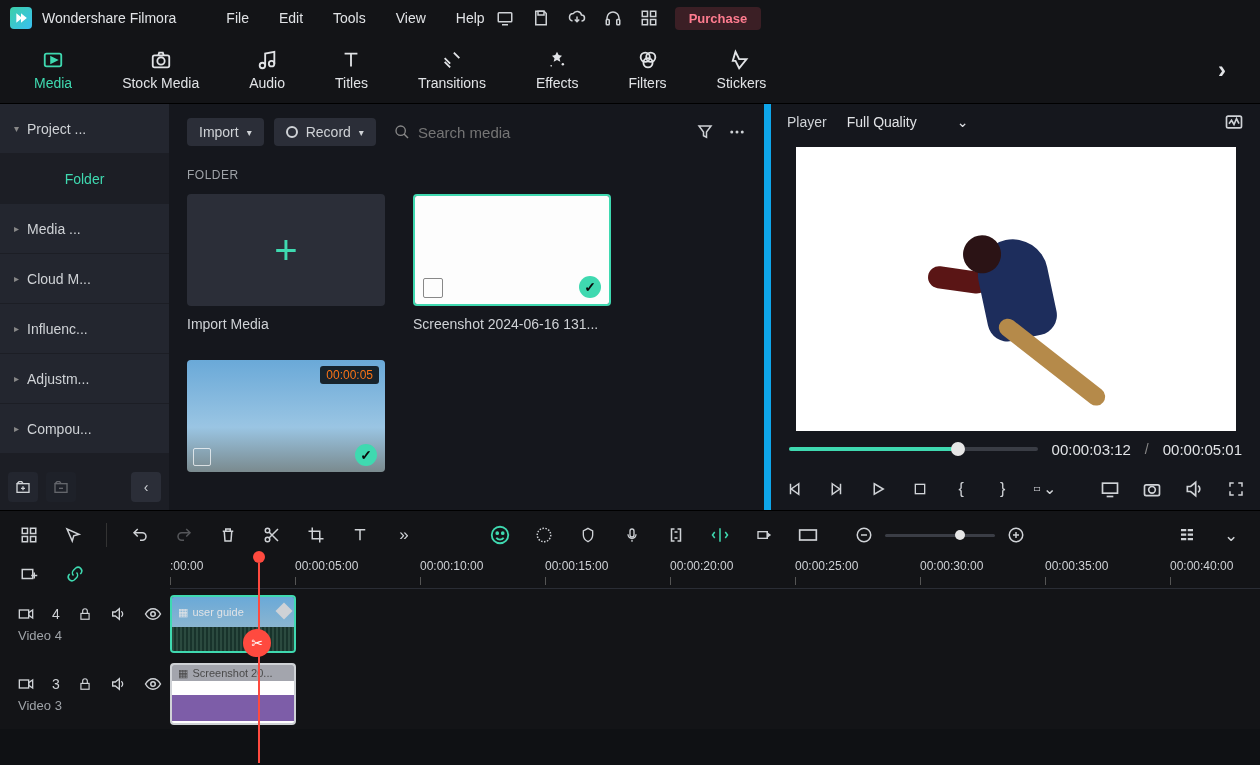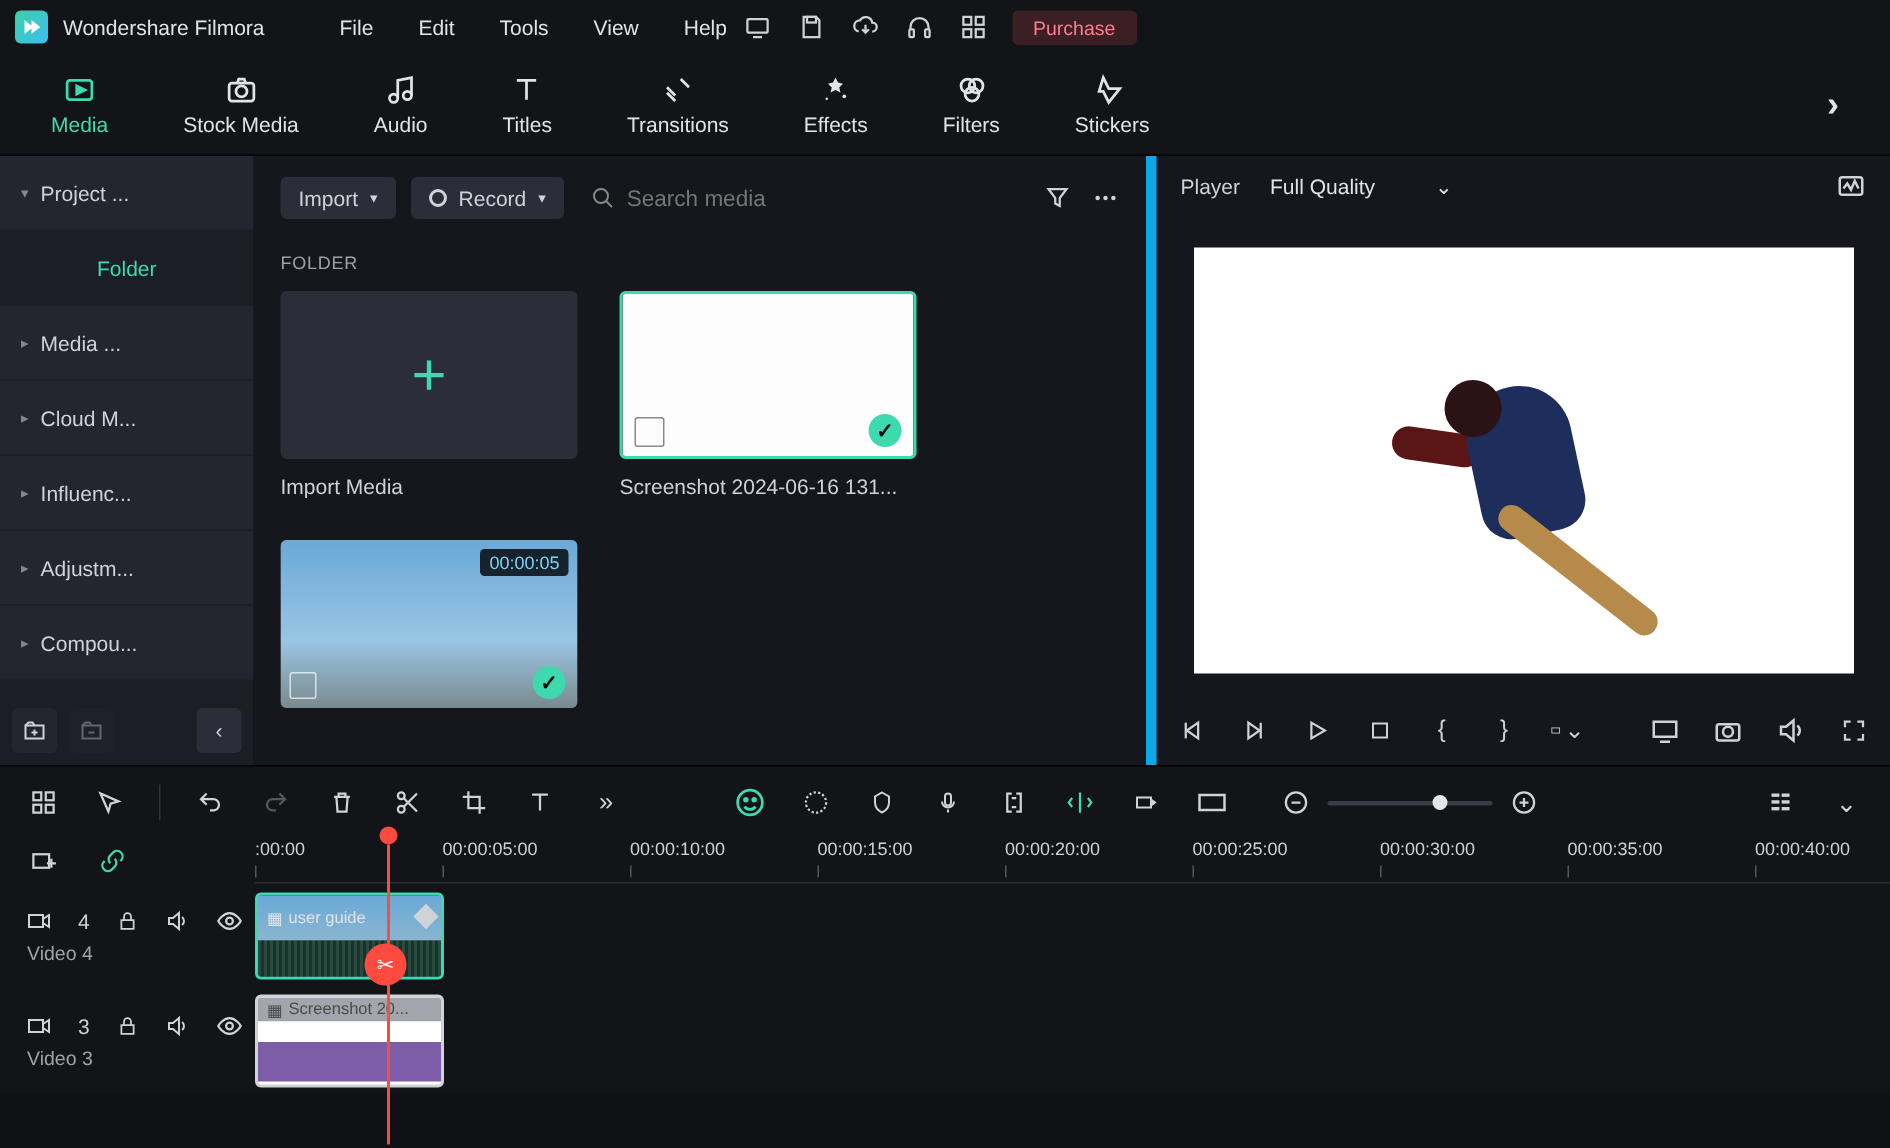--- a/index.html
+++ b/index.html
@@ -8,21 +8,21 @@
 
 .titlebar { height: 36px; background: #131417; display: flex; align-items: center; padding: 0 10px; gap: 10px; }
 .app-logo { width: 22px; height: 22px; background: linear-gradient(135deg,#3dcfa8,#39c0f2); border-radius: 4px; display: flex; align-items: center; justify-content: center; }
 .app-logo svg { width: 14px; height: 14px; }
 .app-name { font-size: 14px; color: #e1e3e6; margin-right: 40px; }
 .menu-items { display: flex; gap: 30px; }
 .menu-item { font-size: 14px; color: #e1e3e6; cursor: pointer; text-align: center; }
 .titlebar-center { flex: 1; text-align: center; font-size: 14px; color: #e1e3e6; }
 .titlebar-right { display: flex; gap: 16px; align-items: center; }
 .tb-icon { width: 20px; height: 20px; display: flex; align-items: center; justify-content: center; cursor: pointer; color: #cfd2d6; }
-.purchase-btn { background: #3b1f25; color: #ff7c8f; padding: 4px 14px; border-radius: 4px; font-size: 13px; cursor: pointer; }
+.purchase-btn { background: #3b1f25; color: #ff7c8f; padding: 4px 14px; border-radius: 4px; font-size: 13px; cursor: pointer; font-weight: bold; }
 
 
 .top-tabs { height: 68px; background: #131417; display: flex; align-items: center; padding: 0 34px; gap: 50px; border-bottom: 1px solid #000; }
 .top-tab { display: flex; flex-direction: column; align-items: center; gap: 4px; cursor: pointer; color: #e1e3e6; }
 .top-tab.active { color: #3fd9b0; }
 .top-tab-icon { width: 22px; height: 22px; display: flex; align-items: center; justify-content: center; font-size: 20px; }
 .top-tab-label { font-size: 14px; }
 .tabs-more { margin-left: auto; font-size: 24px; color: #e1e3e6; cursor: pointer; font-weight: bold; }
 
 
@@ -53,21 +53,21 @@
 .folder-label { font-size: 12px; color: #9fa3a8; padding: 8px 18px 12px; letter-spacing: 0.5px; }
 .media-grid { padding: 0 18px; display: flex; flex-wrap: wrap; gap: 28px; }
 .media-tile { width: 198px; }
 .tile-thumb { width: 198px; height: 112px; background: #2b2e38; border-radius: 4px; display: flex; align-items: center; justify-content: center; position: relative; overflow: hidden; }
 .tile-thumb.import-tile { }
 .tile-thumb.selected { border: 2px solid #3fd9b0; }
 .plus-big { font-size: 40px; color: #3fd9b0; font-weight: 200; }
 .tile-label { margin-top: 10px; font-size: 14px; color: #cfd2d6; white-space: nowrap; overflow: hidden; text-overflow: ellipsis; }
 .check-badge { position: absolute; bottom: 6px; right: 8px; width: 22px; height: 22px; background: #3fd9b0; border-radius: 50%; display: flex; align-items: center; justify-content: center; color: #0a0a0a; font-size: 14px; font-weight: bold; }
 .type-badge { position: absolute; bottom: 6px; left: 8px; width: 20px; height: 20px; border: 1px solid #888; border-radius: 2px; }
-.dur-badge { position: absolute; top: 6px; right: 6px; background: rgba(0,0,0,0.8); color: #7dd3fc; font-size: 12px; padding: 2px 6px; border-radius: 3px; }
+.dur-badge { position: absolute; top: 6px; right: 6px; background: rgba(0,0,0,0.8); color: #f97316; font-size: 12px; padding: 2px 6px; border-radius: 3px; }
 .white-fill { background: #fdfdfd; width: 100%; height: 100%; }
 .sky-fill { background: linear-gradient(180deg,#6aa9d8 0%,#9ac5e3 60%,#7a8a8e 100%); width: 100%; height: 100%; position: relative; }
 .sky-fill::after { content: ""; position: absolute; left: 6px; bottom: 6px; width: 16px; height: 16px; border: 1px solid rgba(255,255,255,0.7); border-radius: 2px; }
 
 
 .player-panel { width: 496px; background: #15171d; display: flex; flex-direction: column; border-left: 7px solid #0ea5e9; }
 .player-header { height: 40px; display: flex; align-items: center; padding: 0 16px; gap: 20px; }
 .player-header .pl-label { color: #cfd2d6; }
 .player-header .pl-quality { color: #e1e3e6; display: flex; align-items: center; gap: 40px; cursor: pointer; }
 .player-header .scope { margin-left: auto; cursor: pointer; }
@@ -388,20 +388,29 @@
     </div>
     <div class="player-viewport">
       <div class="player-canvas">
         <div class="skater">
           <div class="arm"></div>
             <div class="body"></div>
             <div class="head"></div>
             <div class="board"></div>
         </div>
       </div>
+    </div>
+    <div class="player-scrub">
+      <div class="scrub-track">
+        <div class="scrub-fill"></div>
+          <div class="scrub-thumb"></div>
+      </div>
+      <span class="timecode">00:00:03:12</span>
+      <span class="tc-sep">/</span>
+      <span class="timecode">00:00:05:01</span>
     </div>
     <div class="player-controls">
       <span class="pc-icon">
           <svg width="18" height="18" viewBox="0 0 24 24" fill="none" stroke="currentColor" stroke-width="2">
             <path d="M17 5l-10 7 10 7z"></path>
             <path d="M6 5v14"></path>
           </svg>
         </span>
       <span class="pc-icon">
           <svg width="18" height="18" viewBox="0 0 24 24" fill="none" stroke="currentColor" stroke-width="2">

